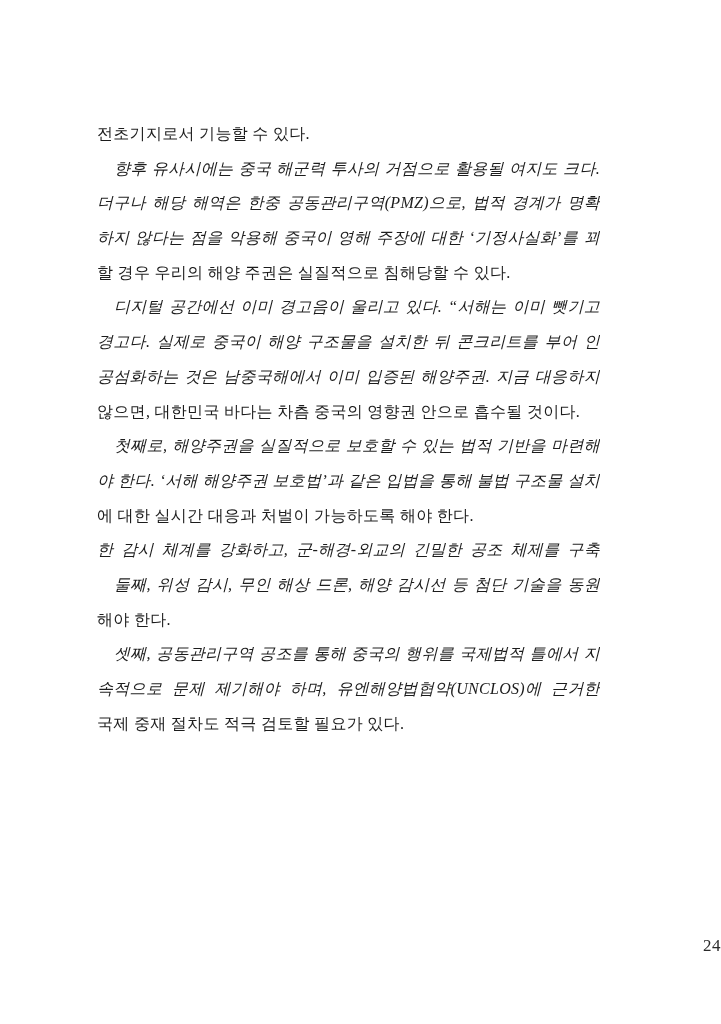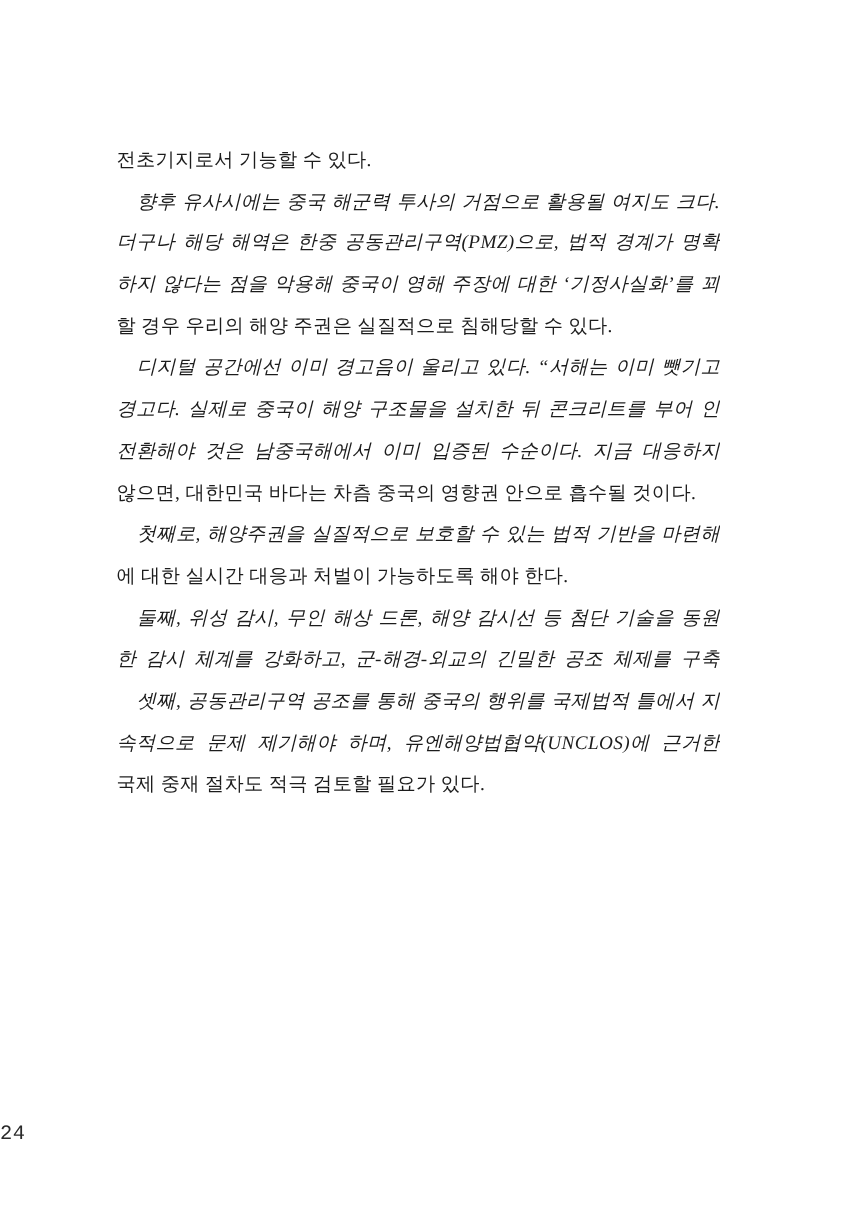--- a/index.html
+++ b/index.html
@@ -43,50 +43,51 @@
   }
   .line.indent.fill {
     padding-left: 17px;
     width: 486px;
   }
   .page-number {
     position: absolute;
     left: 0;
     top: 936px;
     width: 721px;
-    text-align: left;
+    text-align: right;
     font-size: 17px;
     color: #2a2a2a;
     letter-spacing: 0.5px;
-    font-family: Liberation Mono, monospace;
   }
 </style>
 </head>
 <body>
 
 <div class="page">
   <div class="text-block">
     <div class="line">전초기지로서 기능할 수 있다.</div>
 
     <div class="line indent fill">향후 유사시에는 중국 해군력 투사의 거점으로 활용될 여지도 크다.</div>
     <div class="line fill">더구나 해당 해역은 한중 공동관리구역(PMZ)으로, 법적 경계가 명확</div>
     <div class="line fill">하지 않다는 점을 악용해 중국이 영해 주장에 대한 ‘기정사실화’를 꾀</div>
     <div class="line">할 경우 우리의 해양 주권은 실질적으로 침해당할 수 있다.</div>
 
     <div class="line indent fill">디지털 공간에선 이미 경고음이 울리고 있다. “서해는 이미 뺏기고</div>
     <div class="line fill">경고다. 실제로 중국이 해양 구조물을 설치한 뒤 콘크리트를 부어 인</div>
-    <div class="line fill">전환해야 것은 남중국해에서 이미 입증된 수순이다. 지금 대응하지</div>
+    <div class="line fill">공섬화하는 것은 남중국해에서 이미 입증된 해양주권. 지금 대응하지</div>
     <div class="line">않으면, 대한민국 바다는 차츰 중국의 영향권 안으로 흡수될 것이다.</div>
 
 
     <div class="line indent fill">첫째로, 해양주권을 실질적으로 보호할 수 있는 법적 기반을 마련해</div>
+    <div class="line fill">야 한다. ‘서해 해양주권 보호법’과 같은 입법을 통해 불법 구조물 설치</div>
     <div class="line">에 대한 실시간 대응과 처벌이 가능하도록 해야 한다.</div>
 
+    <div class="line fill">한 감시 체계를 강화하고, 군-해경-외교의 긴밀한 공조 체제를 구축</div>
     <div class="line indent fill">둘째, 위성 감시, 무인 해상 드론, 해양 감시선 등 첨단 기술을 동원</div>
-    <div class="line fill">한 감시 체계를 강화하고, 군-해경-외교의 긴밀한 공조 체제를 구축</div>
+    <div class="line">해야 한다.</div>
 
     <div class="line indent fill">셋째, 공동관리구역 공조를 통해 중국의 행위를 국제법적 틀에서 지</div>
     <div class="line fill">속적으로 문제 제기해야 하며, 유엔해양법협약(UNCLOS)에 근거한</div>
     <div class="line">국제 중재 절차도 적극 검토할 필요가 있다.</div>
 
   </div>
 
   <div class="page-number">24</div>
 </div>
 

